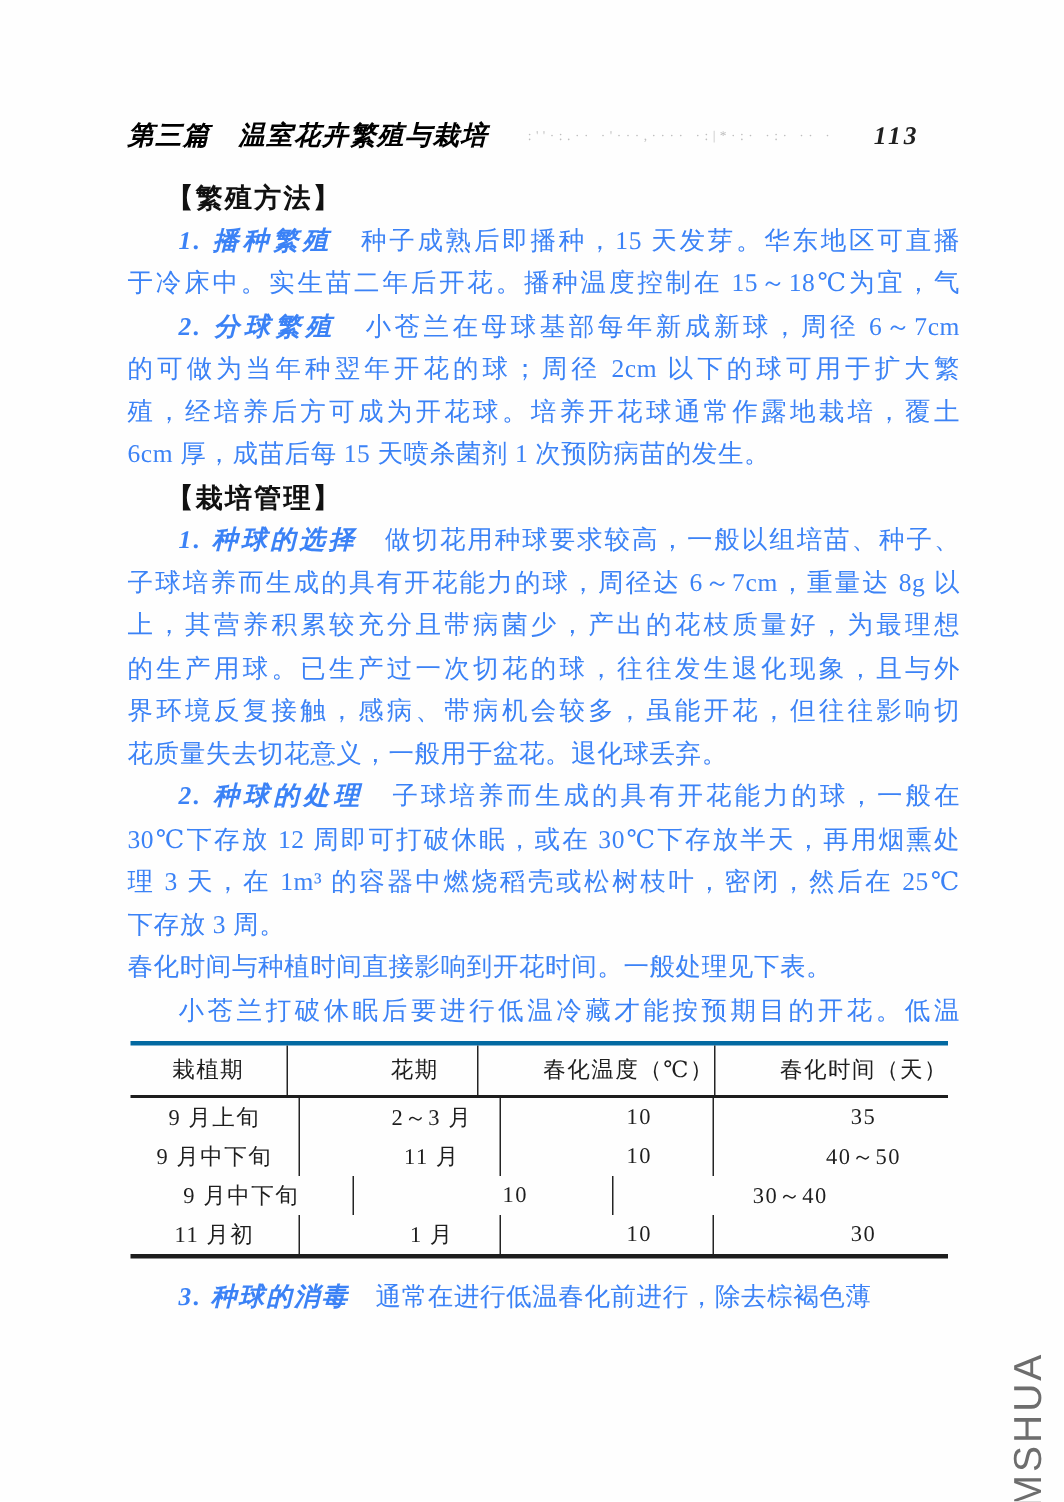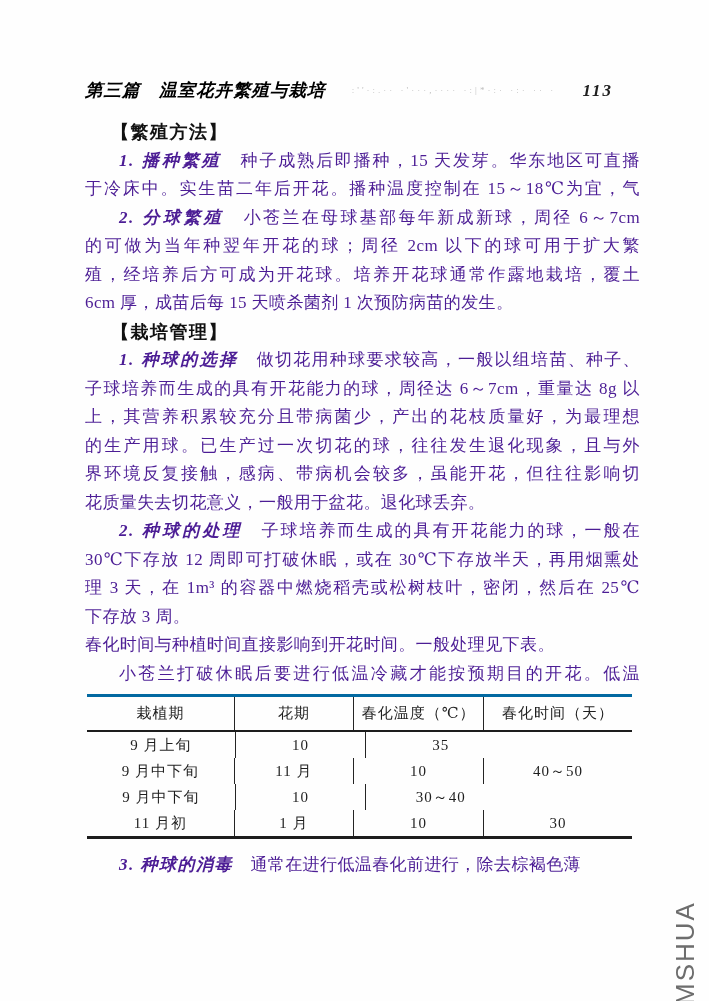--- a/index.html
+++ b/index.html
@@ -25,21 +25,21 @@
   }
   
   .content{position:absolute;left:85px;top:118px;width:555px;}
   .sec-heading{
     height:28.5px;line-height:28.5px;font-size:18px;font-weight:bold;
     padding-left:26px;letter-spacing:1.5px;color:#111;
   }
   .para{margin:0;}
   .line{
     height:28.5px;line-height:28.5px;font-size:17px;letter-spacing:.4px;
-    text-align:justify;text-align-last:justify;white-space:nowrap;color:#4c1d95;
+    text-align:justify;text-align-last:justify;white-space:nowrap;color:#3b82f6;
   }
   .line.end{text-align-last:left;}
   .line.indent{text-indent:2em;}
   .kai{font-style:italic;font-weight:600;letter-spacing:1.5px;}
   
   .vtable{
     margin-top:6px;margin-left:2px;width:545px;
     border-top:3px solid #0369a1;border-bottom:3px solid #1d1d1d;
     font-size:15px;color:#1e1e1e;
   }
@@ -47,21 +47,21 @@
   .vrow.vhead{border-bottom:2px solid #1d1d1d;}
   .vcell{
     display:flex;align-items:center;justify-content:center;
     height:26px;letter-spacing:1px;white-space:nowrap;
   }
   .vhead .vcell{height:33px;}
   .vcell.c0{width:27.1%;}
   .vcell.c1{width:21.8%;}
   .vcell.c2{width:23.8%;}
   .vcell.c3{width:27.3%;}
-  .vcell.c1,.vcell.c2,.vcell.c3{border-left:1.6px solid #242424;}
+  .vcell.c1,.vcell.c2,.vcell.c3{border-left:1.6px solid #242424;padding-left:43px;}
   .after-table{margin-top:12px;}
   
   .watermark{
     position:absolute;left:616px;top:919px;width:140px;height:32px;
     transform:rotate(-90deg);transform-origin:center;
     font-family:"Liberation Sans","DejaVu Sans",sans-serif;
     font-size:26px;color:#6d6d6d;letter-spacing:2px;text-align:left;
   }
 </style>
 </head>
@@ -107,20 +107,21 @@
       </div>
       <div class="vtable">
         <div class="vrow vhead">
           <div class="vcell c0">栽植期</div>
           <div class="vcell c1">花期</div>
           <div class="vcell c2">春化温度（℃）</div>
           <div class="vcell c3">春化时间（天）</div>
         </div>
         <div class="vrow">
           <div class="vcell c0">9 月上旬</div>
+          <div class="vcell c1">2～3 月</div>
           <div class="vcell c2">10</div>
           <div class="vcell c3">35</div>
         </div>
         <div class="vrow">
           <div class="vcell c0">9 月中下旬</div>
           <div class="vcell c1">11 月</div>
           <div class="vcell c2">10</div>
           <div class="vcell c3">40～50</div>
         </div>
         <div class="vrow">

